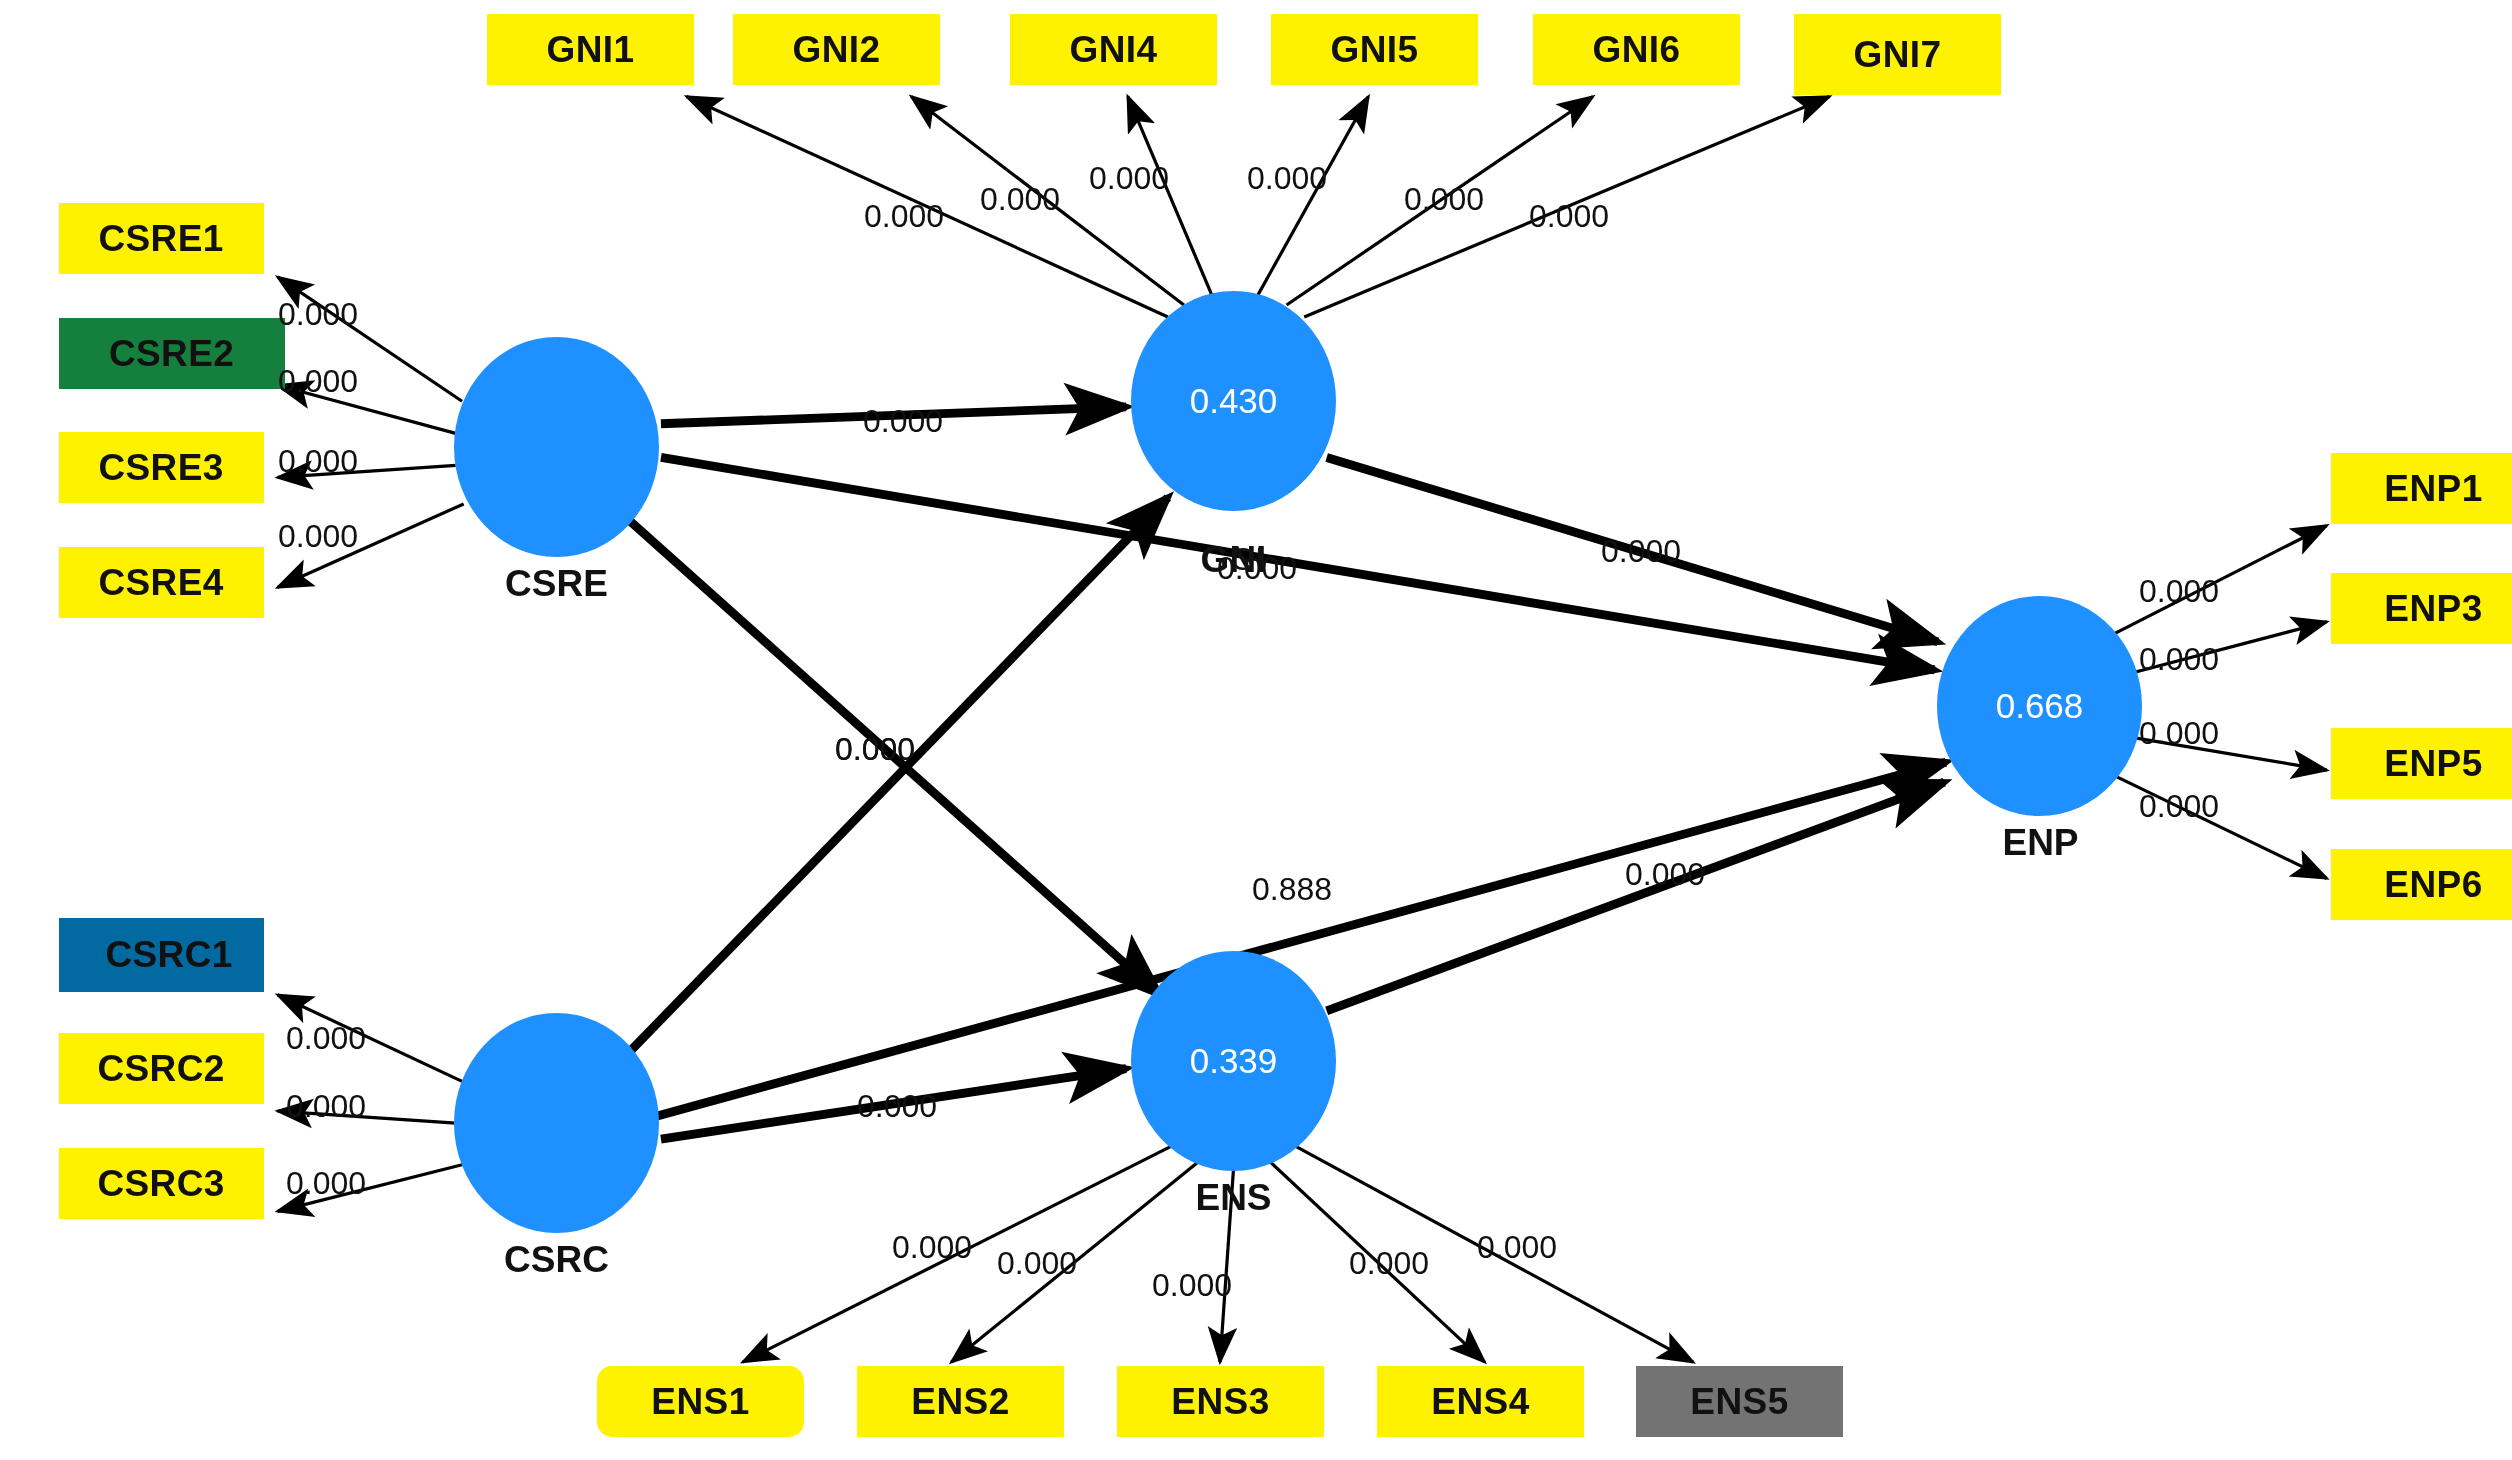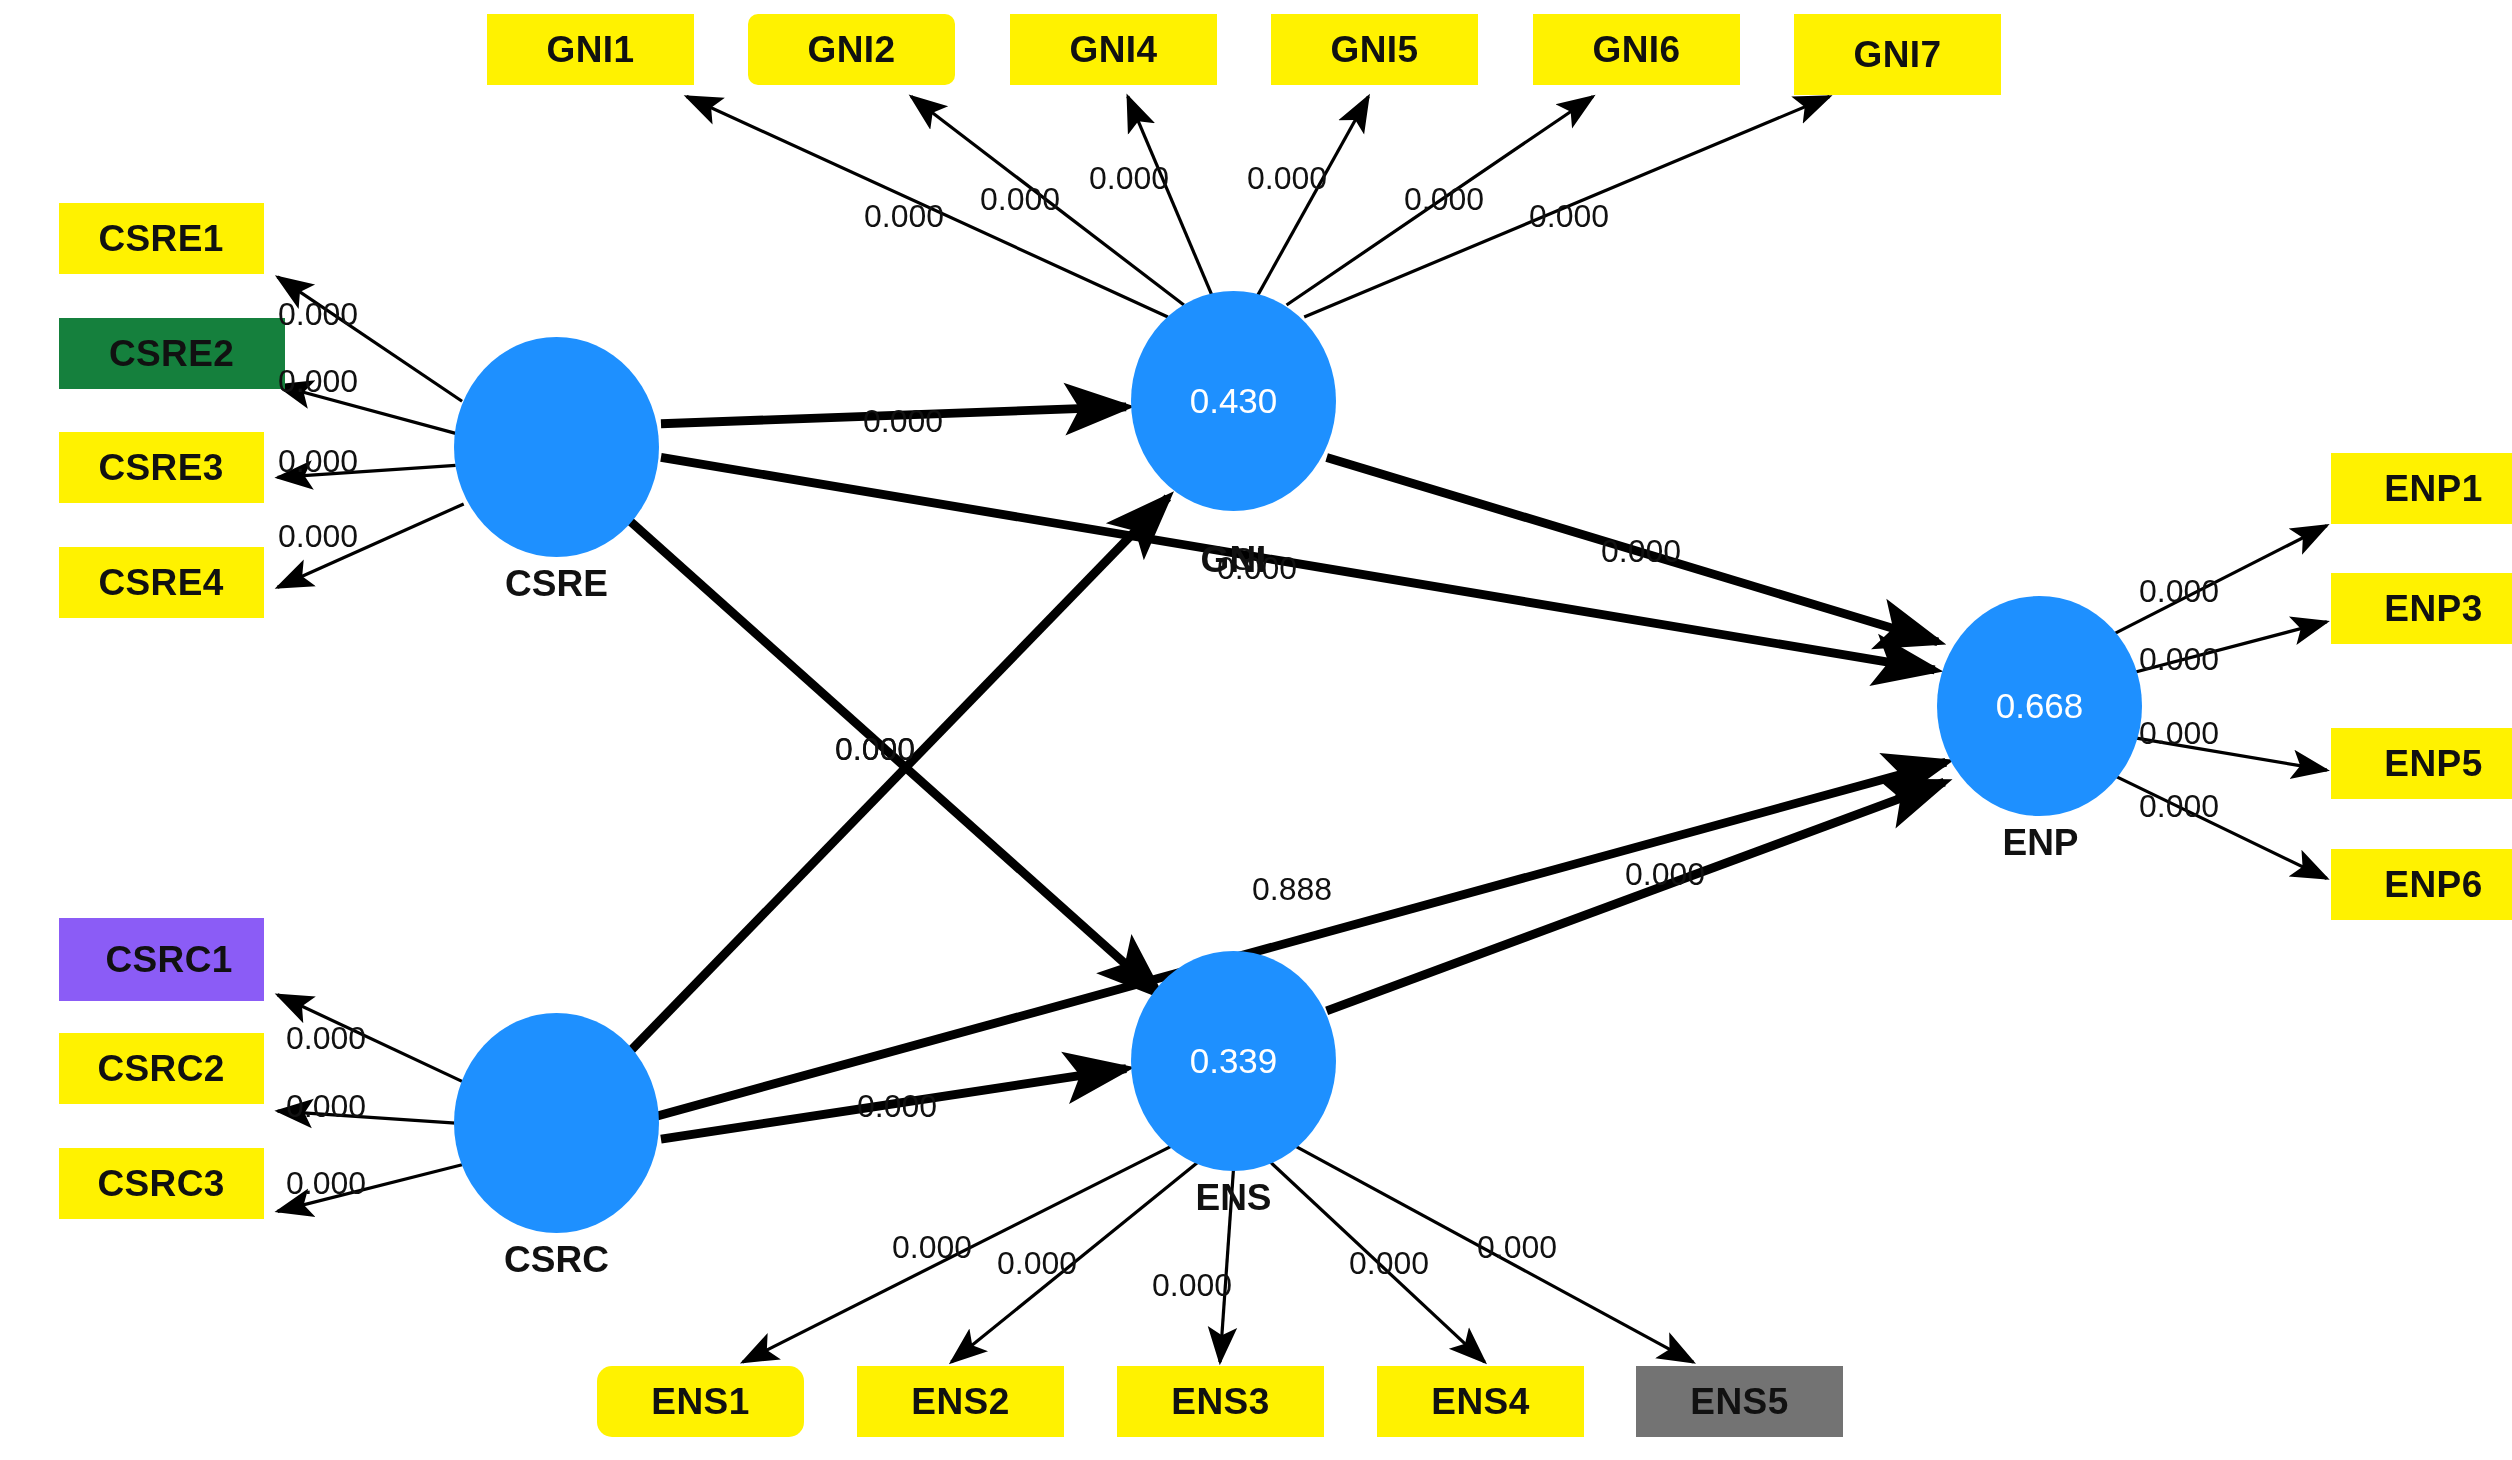--- a/index.html
+++ b/index.html
@@ -101,30 +101,30 @@
         <line x1="730" y1="1310" x2="1400" y2="620" stroke="#000000" stroke-width="11" marker-end="url(#ah-thick)"></line>
         <line x1="768" y1="570" x2="2356" y2="835" stroke="#000000" stroke-width="11" marker-end="url(#ah-thick)"></line>
         <line x1="1598" y1="570" x2="2360" y2="800" stroke="#000000" stroke-width="11" marker-end="url(#ah-thick)"></line>
         <line x1="768" y1="1420" x2="1348" y2="1332" stroke="#000000" stroke-width="11" marker-end="url(#ah-thick)"></line>
         <line x1="760" y1="1392" x2="2370" y2="950" stroke="#000000" stroke-width="11" marker-end="url(#ah-thick)"></line>
         <line x1="1598" y1="1260" x2="2368" y2="975" stroke="#000000" stroke-width="11" marker-end="url(#ah-thick)"></line>
       </g>
   </svg>
   <div id="boxes">
       <div class="ind-box" style="left: 442px; top: 14.4px; width: 207px; height: 71px; background: rgb(255, 242, 0);">GNI1</div>
-      <div class="ind-box" style="left: 703px; top: 14.4px; width: 207px; height: 71px; background: rgb(255, 242, 0); border-radius: 10px;">GNI2</div>
+      <div class="ind-box" style="left: 688px; top: 14.4px; width: 207px; height: 71px; background: rgb(255, 242, 0);">GNI2</div>
       <div class="ind-box" style="left: 965px; top: 14.4px; width: 207px; height: 71px; background: rgb(255, 242, 0);">GNI4</div>
       <div class="ind-box" style="left: 1226px; top: 14.4px; width: 207px; height: 71px; background: rgb(255, 242, 0);">GNI5</div>
       <div class="ind-box" style="left: 1488px; top: 14.4px; width: 207px; height: 71px; background: rgb(255, 242, 0);">GNI6</div>
       <div class="ind-box" style="left: 1749px; top: 14.4px; width: 207px; height: 81px; background: rgb(255, 242, 0);">GNI7</div>
       <div class="ind-box" style="left: 13.6px; top: 203px; width: 205px; height: 71px; background: rgb(255, 242, 0);">CSRE1</div>
       <div class="ind-box" style="left: 13.6px; top: 318px; width: 226px; height: 71px; background: #15803d;">CSRE2</div>
       <div class="ind-box" style="left: 13.6px; top: 432px; width: 205px; height: 71px; background: rgb(255, 242, 0);">CSRE3</div>
       <div class="ind-box" style="left: 13.6px; top: 547px; width: 205px; height: 71px; background: rgb(255, 242, 0);">CSRE4</div>
-      <div class="ind-box" style="left: 13.6px; top: 918px; width: 205px; height: 83px; background: #8b5cf6; padding-left: 16px;">CSRC1</div>
+      <div class="ind-box" style="left: 13.6px; top: 918px; width: 205px; height: 74px; background: #0369a1; padding-left: 16px;">CSRC1</div>
       <div class="ind-box" style="left: 13.6px; top: 1033px; width: 205px; height: 71px; background: rgb(255, 242, 0);">CSRC2</div>
       <div class="ind-box" style="left: 13.6px; top: 1148px; width: 205px; height: 71px; background: rgb(255, 242, 0);">CSRC3</div>
       <div class="ind-box" style="left: 2286px; top: 453px; width: 205px; height: 71px; background: rgb(255, 242, 0);">ENP1</div>
       <div class="ind-box" style="left: 2286px; top: 573px; width: 205px; height: 71px; background: rgb(255, 242, 0);">ENP3</div>
       <div class="ind-box" style="left: 2286px; top: 728px; width: 205px; height: 71px; background: rgb(255, 242, 0);">ENP5</div>
       <div class="ind-box" style="left: 2286px; top: 849px; width: 205px; height: 71px; background: rgb(255, 242, 0);">ENP6</div>
       <div class="ind-box" style="left: 552px; top: 1366px; width: 207px; height: 71px; background: rgb(255, 242, 0); border-radius: 15px;">ENS1</div>
       <div class="ind-box" style="left: 812px; top: 1366px; width: 207px; height: 71px; background: rgb(255, 242, 0);">ENS2</div>
       <div class="ind-box" style="left: 1072px; top: 1366px; width: 207px; height: 71px; background: rgb(255, 242, 0);">ENS3</div>
       <div class="ind-box" style="left: 1332px; top: 1366px; width: 207px; height: 71px; background: rgb(255, 242, 0);">ENS4</div>

